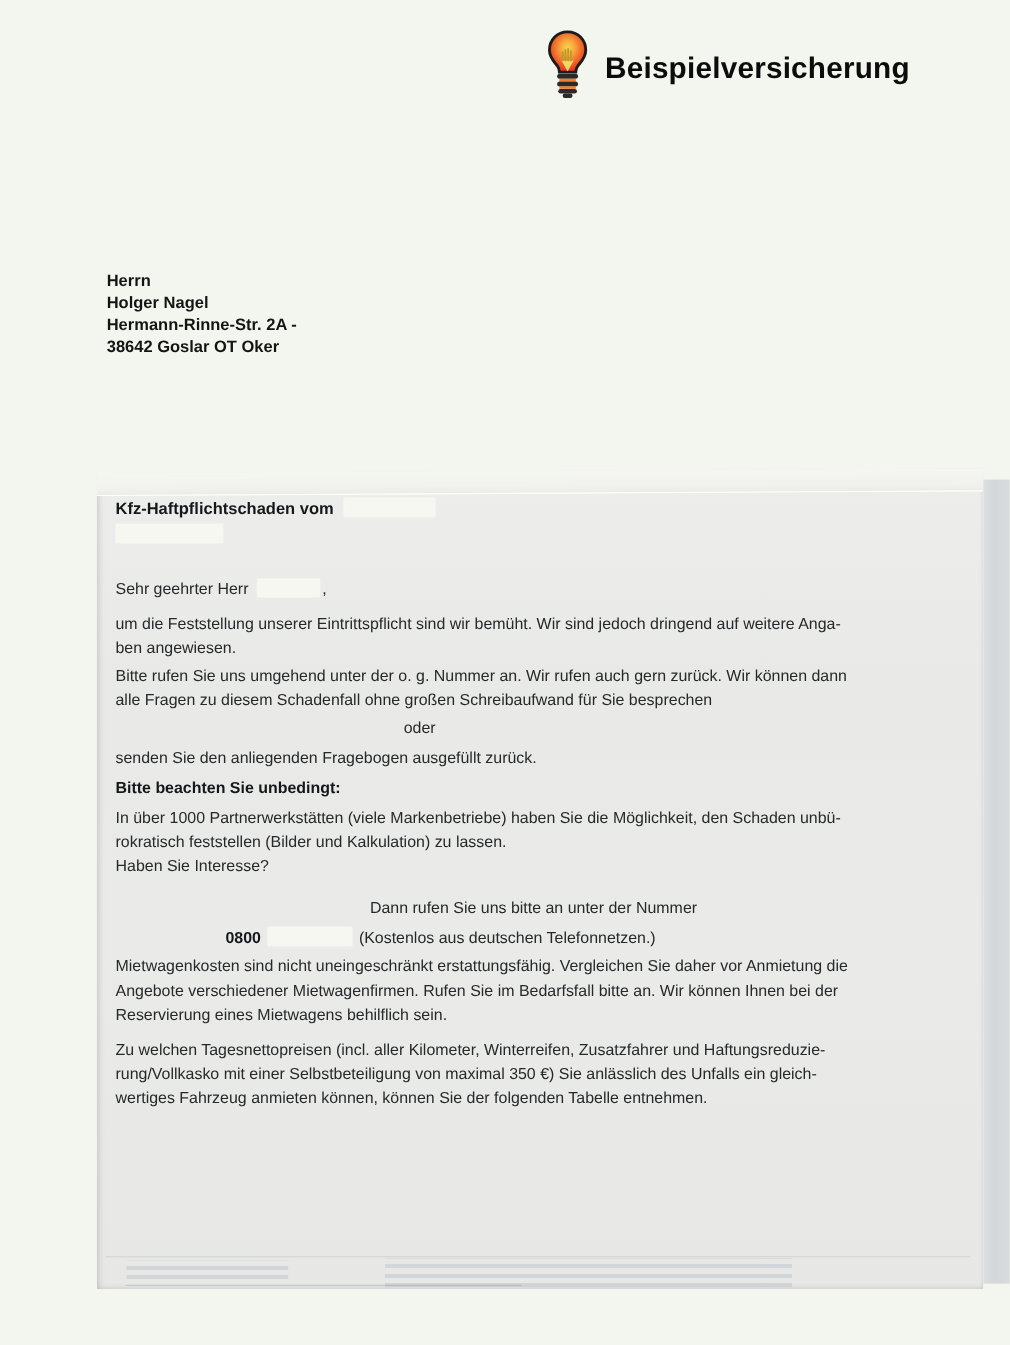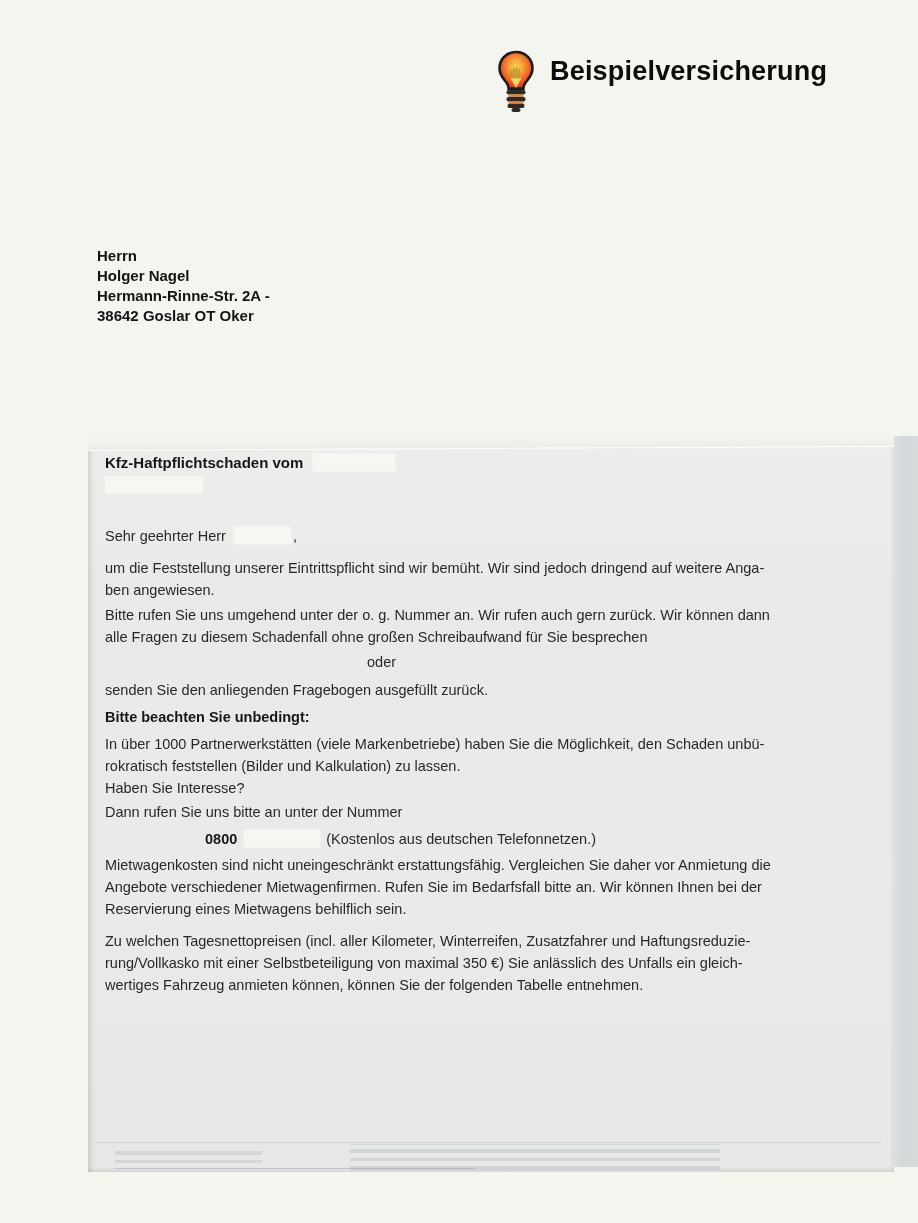--- a/index.html
+++ b/index.html
@@ -6,21 +6,21 @@
   html, body { width: 918px; height: 1223px; }
   body {
     position: relative;
     background: #f3f6ee;
     font-family: "Liberation Sans", sans-serif;
     color: #26282b;
     overflow: hidden;
   }
 
   
-  .brand { position: absolute; left: 496px; top: 50px; display: flex; align-items: flex-start; }
+  .brand { position: absolute; left: 496px; top: 27px; display: flex; align-items: center; }
   .brand-logo { width: 40px; height: 64px; flex: 0 0 auto; }
   .brand-name {
     margin-left: 14px; margin-top: 6px;
     font-size: 27px; font-weight: bold; color: #0c0c0c;
     letter-spacing: 0.2px;
   }
 
   
   .recipient {
     position: absolute; left: 97px; top: 246px;
@@ -63,21 +63,21 @@
   .salutation-row { margin-top: 31px; }
   .redact-name { width: 57px; height: 17px; margin-left: 8px; margin-right: 2px; }
   .para-intro { margin-top: 10px; }
   .para-call { margin-top: 3px; }
   .connector { margin-top: 3px; margin-left: 262px; }
   .para-send { margin-top: 6px; }
   .note-heading { margin-top: 5px; font-weight: bold; color: #15171b; }
   .section { margin-top: 5px; }
   .section-heading { text-decoration: underline; text-underline-offset: 2px; }
   .interest-question { margin-top: 0px; }
-  .call-prompt { margin-top: 2px; }
+  .call-prompt { margin-top: 16px; text-align: center; }
   .phone-row { margin-top: 5px; }
   .phone-prefix { font-weight: bold; margin-left: 100px; color: #15171b; }
   .redact-phone { width: 76px; height: 17px; margin-left: 7px; margin-right: 6px; }
   .section-rental { margin-top: 4px; }
   .para-prices { margin-top: 10px; }
 
   
   .bleed-rule {
     position: absolute; left: 8px; width: 786px; height: 1px;
     background: rgba(150,160,175,0.28);

